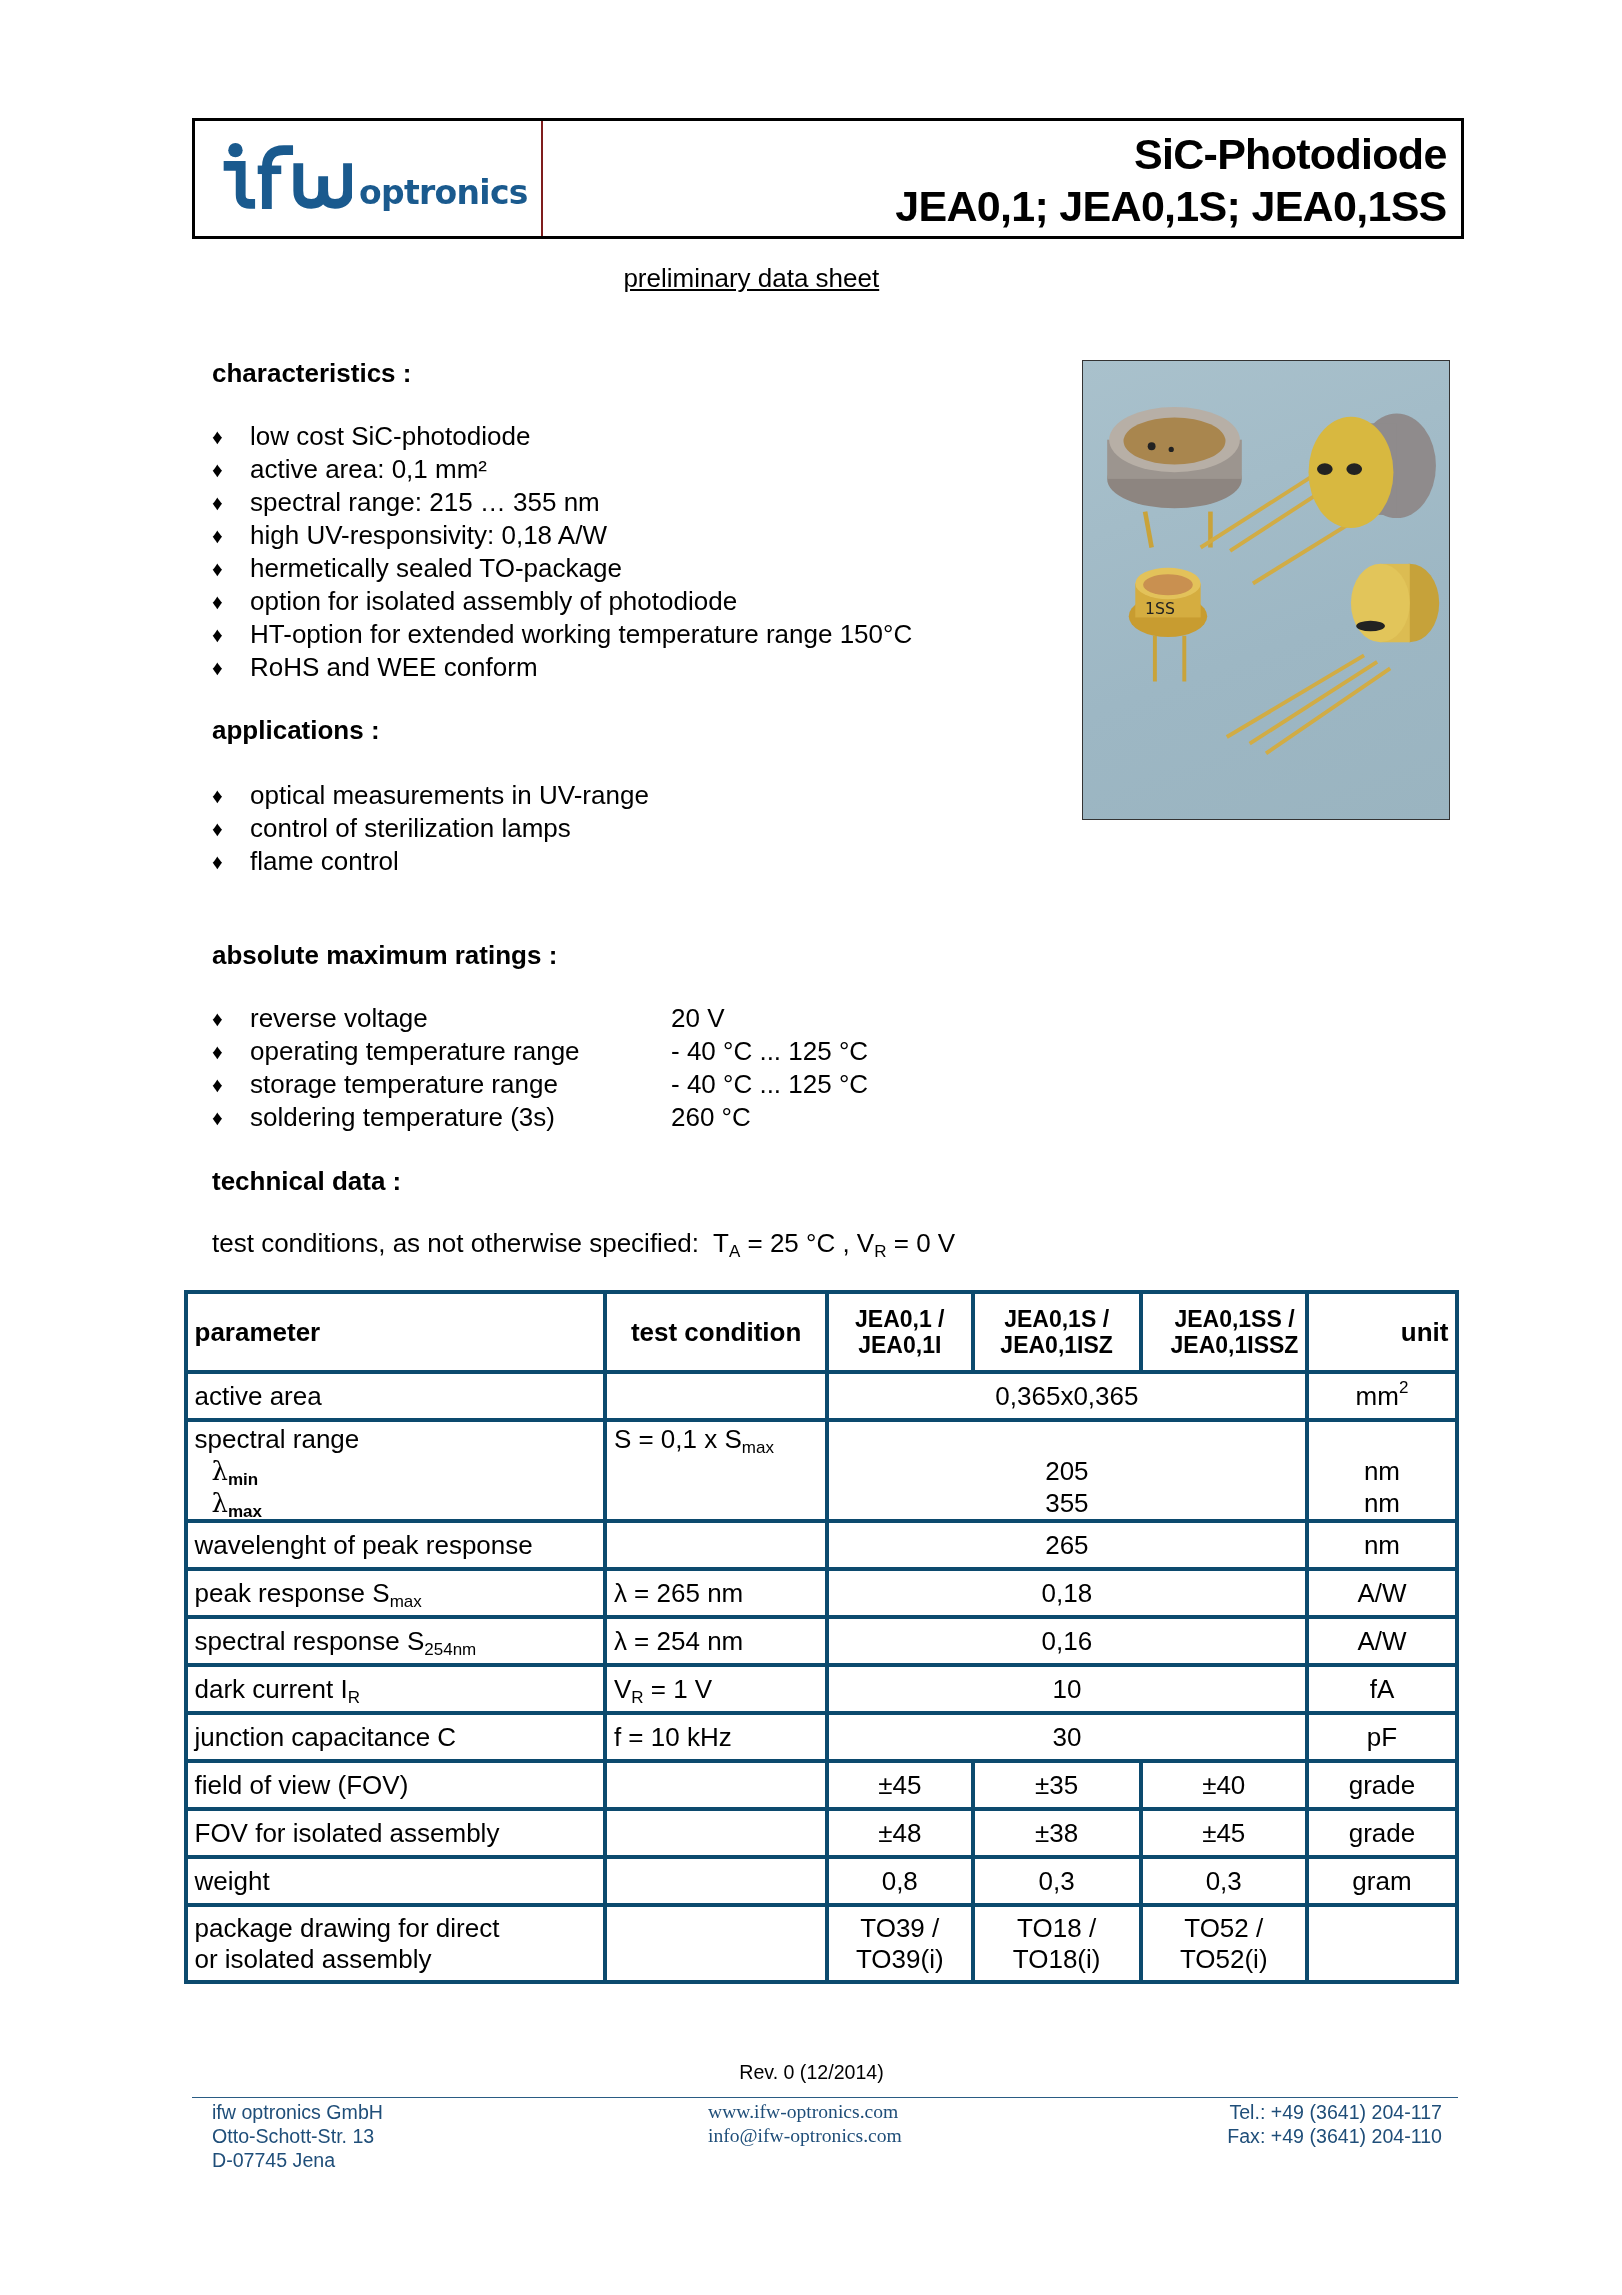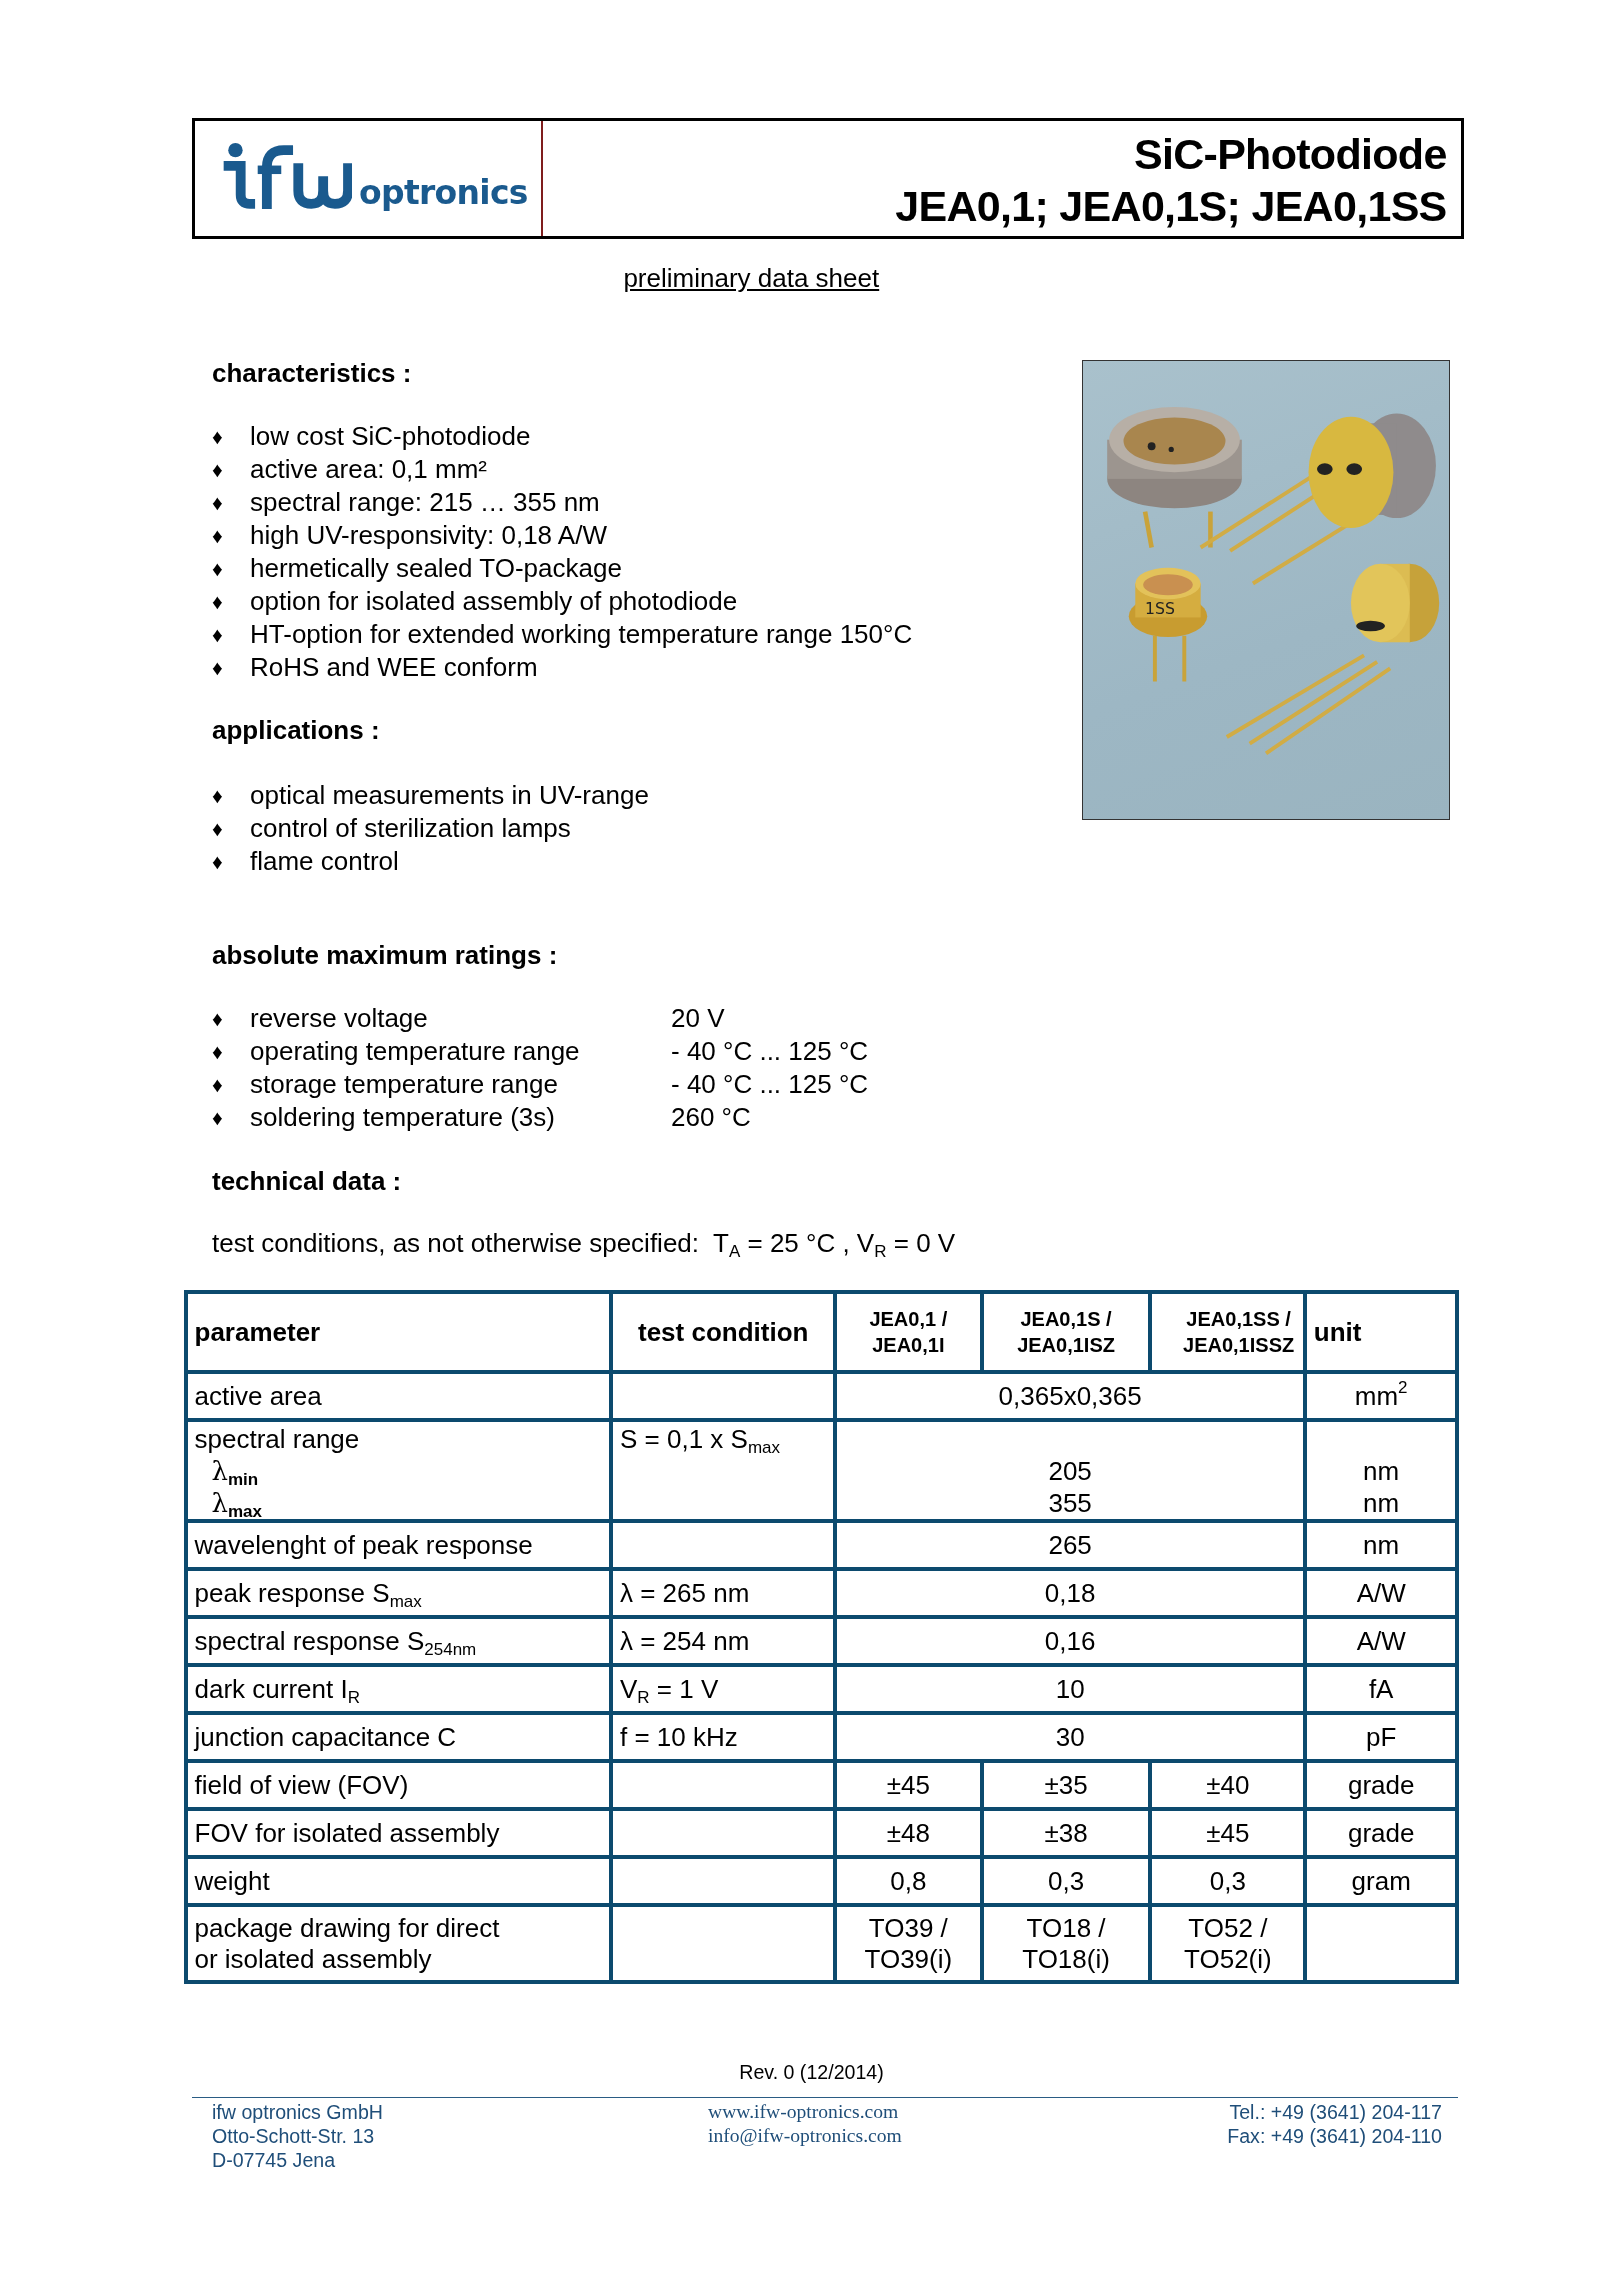--- a/index.html
+++ b/index.html
@@ -33,21 +33,21 @@
 
   .ratings-row { font-size: 26px; line-height: 33px; position: relative; white-space: nowrap; }
   .ratings-row .dia { position: absolute; left: 0; font-size: 21px; }
   .ratings-row .lab { position: absolute; left: 38px; }
   .ratings-row .val { position: absolute; left: 459px; }
 
   
   #tbl { left: 184px; top: 1290px; width: 1275px; border-collapse: collapse; font-size: 26px; }
   #tbl td, #tbl th { border: 4px solid #0c4a6e; padding: 0 6.5px; vertical-align: middle; }
   #tbl th { font-weight: bold; height: 76px; }
-  #tbl th.small { font-size: 20px; line-height: 26px; }
+  #tbl th.small { font-size: 23px; line-height: 26px; }
   #tbl tr.hdr th { border-top-width: 4.6px; border-bottom-width: 4.6px; }
   #tbl td.c { text-align: center; }
   #tbl .edge-l { border-left-width: 4.6px; }
   #tbl .edge-r { border-right-width: 4.6px; }
   #tbl tr.last td { border-bottom-width: 4.6px; }
   #tbl td { height: 44px; }
   sub { font-size: 17px; vertical-align: -5.2px; line-height: 0; }
   sup { font-size: 17px; vertical-align: 11.8px; line-height: 0; }
   .lam { font-family: "DejaVu Serif", serif; font-size: 26px; }
   sub.b { font-weight: bold; }
@@ -181,21 +181,21 @@
           <div>JEA0,1I</div>
         </th>
     <th class="small" style="text-align:center;">
           <div>JEA0,1S /</div>
           <div>JEA0,1ISZ</div>
         </th>
     <th class="small" style="text-align:center;padding-left:28px;">
           <div>JEA0,1SS /</div>
           <div>JEA0,1ISSZ</div>
         </th>
-    <th class="edge-r" style="text-align:left;margin-left:32px;">unit</th>
+    <th class="edge-r" style="text-align:right;margin-left:32px;">unit</th>
   </tr>
 
   <tr>
     <td class="edge-l">active area</td>
     <td></td>
     <td colspan="3" class="c">0,365x0,365</td>
     <td class="c edge-r"><span>mm</span><sup>2</sup></td>
   </tr>
 
   <tr>

